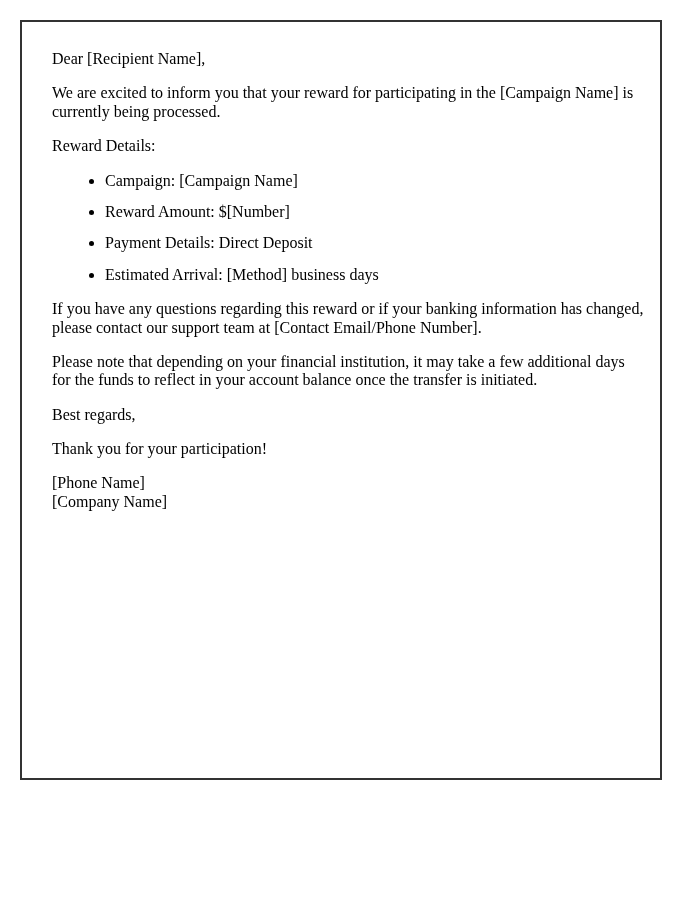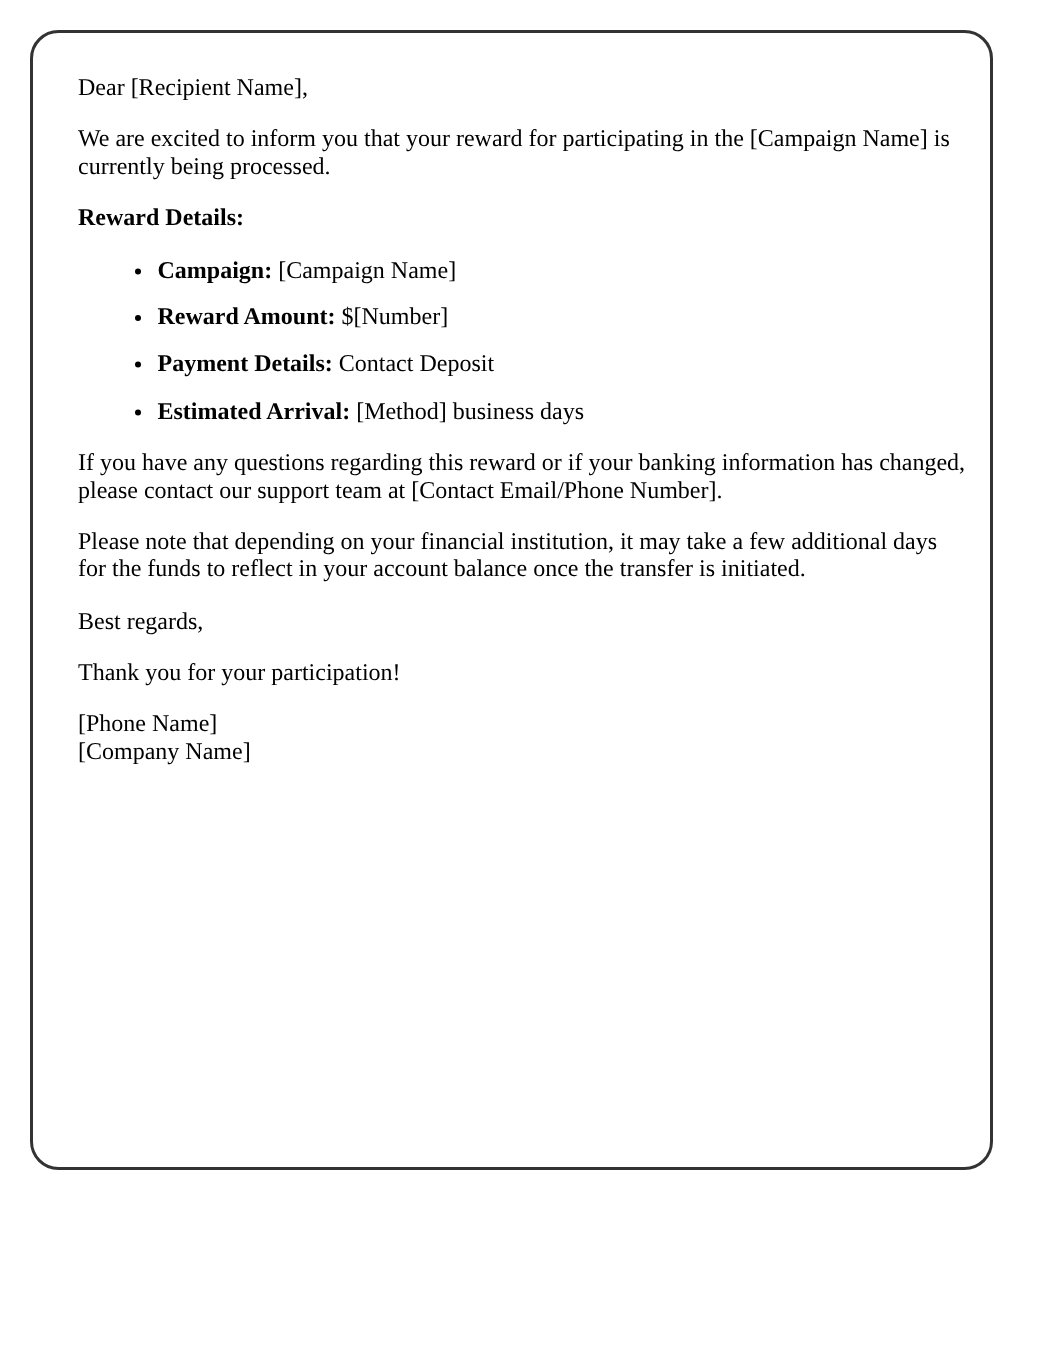--- a/index.html
+++ b/index.html
@@ -1,15 +1,15 @@
 <!DOCTYPE html>
 <html><head>
 <meta charset="utf-8">
 <style>
-  * { box-sizing: border-box; border-radius: 19px; }
+  * { box-sizing: border-box; }
   html, body { margin: 0; padding: 0; }
   body {
     width: 700px;
     height: 900px;
     background: #ffffff;
     font-family: "Liberation Serif", "DejaVu Serif", serif;
     color: #000000;
   }
   .page {
     position: relative;
@@ -36,38 +36,38 @@
   .letter p:first-child {
     margin-top: 0;
   }
   .letter ul {
     margin: 16px 0;
     padding-left: 40px;
   }
   .letter li {
     margin: 13px;
   }
-  b, strong, .bold { font-weight: bold; }
+  b, strong, .bold { font-weight: normal; }
 </style>
 </head>
 <body>
 
 <div class="page">
   <div class="letter">
 
     <p>Dear [Recipient Name],</p>
 
     <p>We are excited to inform you that your reward for participating in the [Campaign Name] is currently being processed.</p>
 
     <p><strong>Reward Details:</strong></p>
 
     <ul>
       <li><strong>Campaign:</strong> <span>[Campaign Name]</span></li>
       <li><strong>Reward Amount:</strong> <span>$[Number]</span></li>
-      <li><strong>Payment Details:</strong> <span>Contact Deposit</span></li>
+      <li><strong>Payment Details:</strong> <span>Direct Deposit</span></li>
       <li><strong>Estimated Arrival:</strong> <span>[Method] business days</span></li>
     </ul>
 
     <p>If you have any questions regarding this reward or if your banking information has changed, please contact our support team at [Contact Email/Phone Number].</p>
 
     <p>Please note that depending on your financial institution, it may take a few additional days for the funds to reflect in your account balance once the transfer is initiated.</p>
 
     <p>Best regards,</p>
 
     <p>Thank you for your participation!</p>

